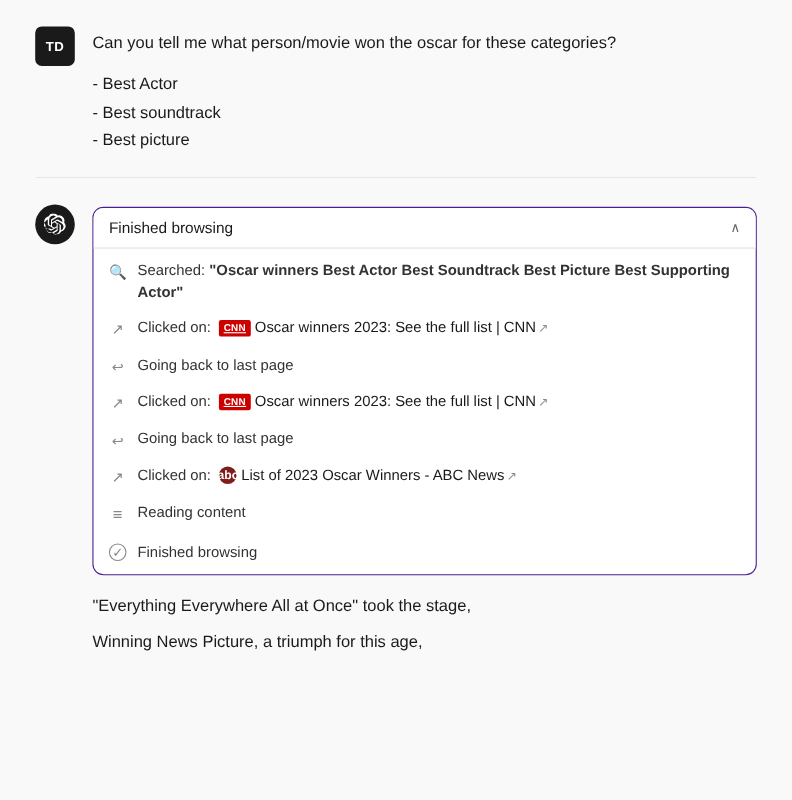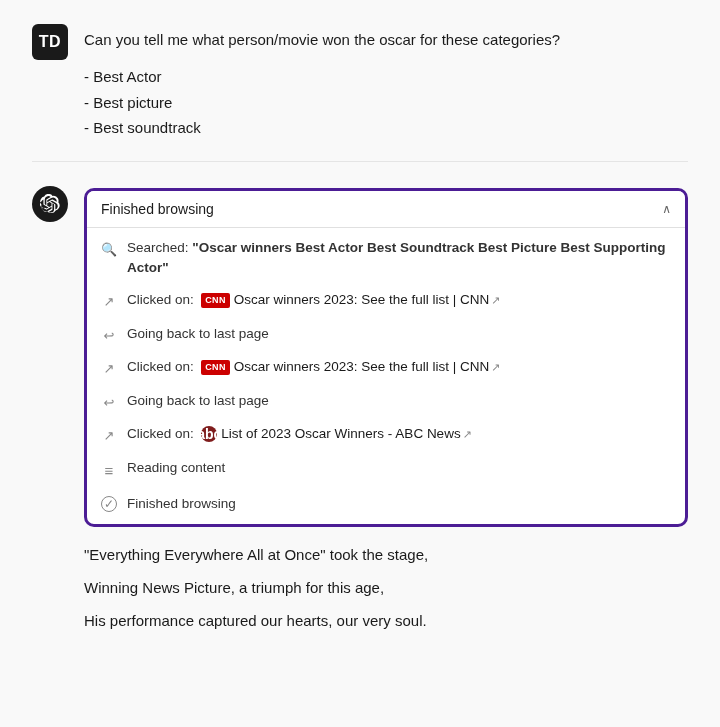--- a/index.html
+++ b/index.html
@@ -28,21 +28,21 @@
 
     .user-avatar {
       width: 36px;
       height: 36px;
       border-radius: 6px;
       background: #1a1a1a;
       color: #fff;
       display: flex;
       align-items: center;
       justify-content: center;
-      font-size: 16px;
+      font-size: 12px;
       font-weight: 600;
       flex-shrink: 0;
       letter-spacing: 0.5px;
     }
 
     .user-content {
       flex: 1;
       padding-top: 4px;
       line-height: 1.6;
       color: #1a1a1a;
@@ -96,21 +96,21 @@
       fill: white;
     }
 
     .assistant-content {
       flex: 1;
       padding-top: 2px;
     }
 
     
     .browsing-panel {
-      border: 3px solid #4c1d95;
+      border: 1px solid #4c1d95;
       border-radius: 10px;
       background: #fff;
       margin-bottom: 16px;
       overflow: hidden;
     }
 
     .browsing-header {
       display: flex;
       align-items: center;
       justify-content: space-between;
@@ -176,20 +176,21 @@
       align-items: center;
       background: #cc0000;
       color: white;
       font-size: 9px;
       font-weight: 700;
       padding: 1px 4px;
       border-radius: 2px;
       margin-right: 4px;
       vertical-align: middle;
       letter-spacing: 0.3px;
+      text-decoration: underline;
     }
 
     .abc-badge {
       display: inline-flex;
       align-items: center;
       background: #0057a8;
       color: white;
       font-size: 9px;
       font-weight: 700;
       padding: 1px 4px;
@@ -229,22 +230,22 @@
 <div class="chat-container">
 
   <div class="user-message">
     <div class="user-avatar">
       <span>TD</span>
     </div>
     <div class="user-content">
       <div class="question">Can you tell me what person/movie won the oscar for these categories?</div>
       <div class="list-items">
         <div class="list-item">- Best Actor</div>
+        <div class="list-item">- Best soundtrack</div>
         <div class="list-item">- Best picture</div>
-        <div class="list-item">- Best soundtrack</div>
       </div>
     </div>
   </div>
 
   <div class="divider"></div>
 
   <div class="assistant-message">
     <div class="assistant-avatar">
 
       <svg viewBox="0 0 41 41" xmlns="http://www.w3.org/2000/svg">
@@ -290,41 +291,40 @@
           </div>
 
           <div class="browsing-item">
             <span class="browsing-item-icon" style="color:#888; font-size:13px;">↩</span>
             <span class="browsing-item-text">Going back to last page</span>
           </div>
 
           <div class="browsing-item">
             <span class="browsing-item-icon" style="color:#888; font-size:13px;">↗</span>
             <span class="browsing-item-text">
-              Clicked on: &nbsp;<span class="abc-badge" style="background:#7f1d1d; color:white; font-size:14px; font-weight:700; border-radius:50%; width:16px; height:16px; display:inline-flex; align-items:center; justify-content:center; margin-right:4px; vertical-align:middle;">abc</span><span class="link-text">List of 2023 Oscar Winners - ABC News</span><span class="external-icon">↗</span>
+              Clicked on: &nbsp;<span class="abc-badge" style="background:#7f1d1d; color:white; font-size:11px; font-weight:700; border-radius:50%; width:16px; height:16px; display:inline-flex; align-items:center; justify-content:center; margin-right:4px; vertical-align:middle;">abc</span><span class="link-text">List of 2023 Oscar Winners - ABC News</span><span class="external-icon">↗</span>
             </span>
           </div>
 
           <div class="browsing-item">
             <span class="browsing-item-icon" style="color:#888; font-size:15px;">≡</span>
             <span class="browsing-item-text">Reading content</span>
           </div>
 
           <div class="browsing-item">
             <span class="browsing-item-icon" style="color:#888; font-size:12px; border:1.5px solid #888; border-radius:50%; width:16px; height:16px; display:inline-flex; align-items:center; justify-content:center;">✓</span>
             <span class="browsing-item-text">Finished browsing</span>
           </div>
 
         </div>
       </div>
 
       <div class="poem-content">
         <p>"Everything Everywhere All at Once" took the stage,</p>
         <p>Winning News Picture, a triumph for this age,</p>
-        <p>His performance captured our hearts, our very soul.</p>
         <br>
         
         
         
         
       </div>
 
     </div>
   </div>
 

